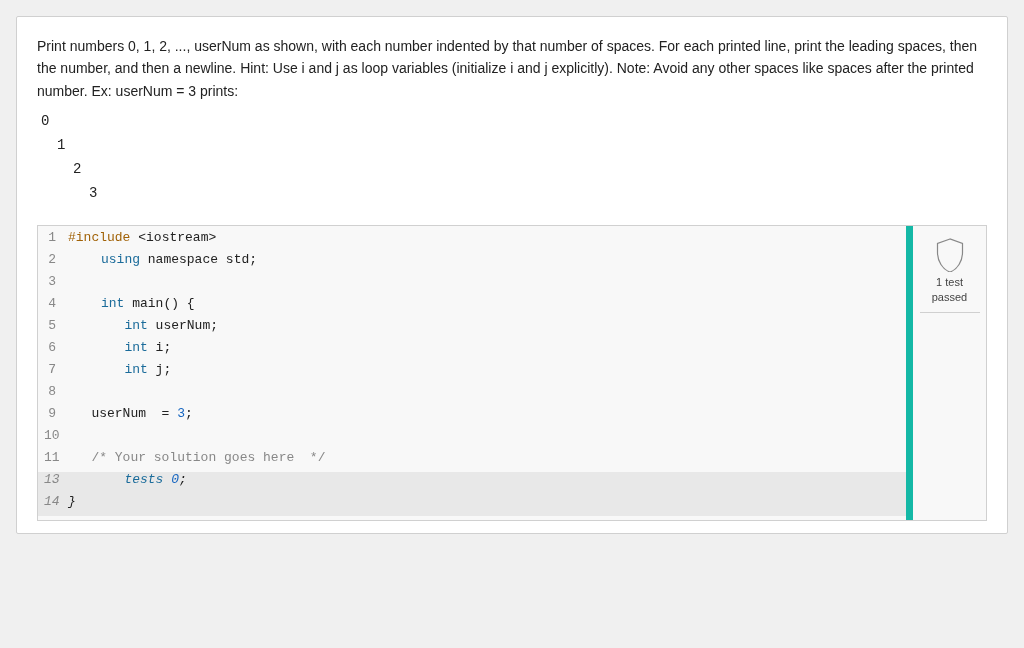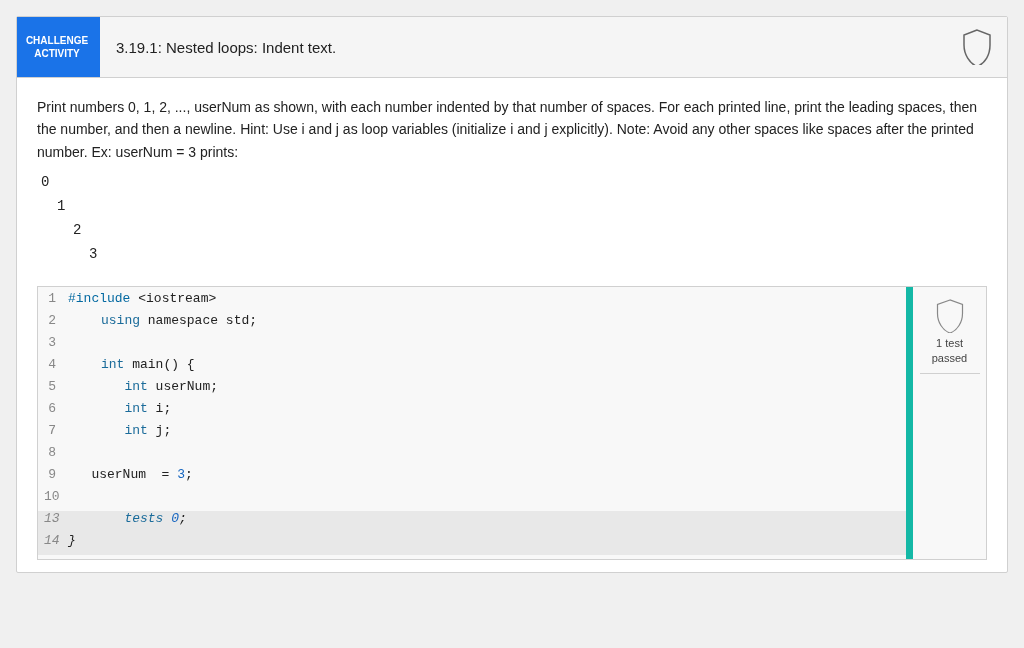--- a/index.html
+++ b/index.html
@@ -114,21 +114,21 @@
       padding-right: 12px;
       padding-left: 6px;
       user-select: none;
       flex-shrink: 0;
     }
     .line-content {
       color: #222;
       white-space: pre;
     }
     
-    .kw-include { color: #0369a1; }
+    .kw-include { color: #a16207; }
     .kw-blue { color: #1a6b9a; margin-left: 33px; }
     .kw-num { color: #1565c0; }
     .kw-comment { color: #888; }
     
     .side-panel {
       width: 80px;
       display: flex;
       flex-direction: column;
       align-items: center;
       padding: 12px 4px;
@@ -156,30 +156,20 @@
       width: 60px;
       height: 1px;
       background: #d0d0d0;
     }
   </style>
 </head>
 <body>
 
 <div class="main-container">
 
-  <div class="header">
-    <div class="challenge-badge">CHALLENGE
-ACTIVITY</div>
-    <div class="header-title">3.19.1: Nested loops: Indent text.</div>
-    <div class="header-badge-icon">
-      <svg class="shield-icon-svg" viewBox="0 0 30 36" fill="none" xmlns="http://www.w3.org/2000/svg">
-        <path d="M15 1L2 6v10c0 9.5 5.5 18.4 13 21.5C23.5 34.4 28 25.5 28 16V6L15 1z" stroke="#666" stroke-width="1.5" fill="none"></path>
-      </svg>
-    </div>
-  </div>
 
   <div class="content">
     <p class="description">Print numbers 0, 1, 2, ..., userNum as shown, with each number indented by that number of spaces. For each printed line, print the leading spaces, then the number, and then a newline. Hint: Use i and j as loop variables (initialize i and j explicitly). Note: Avoid any other spaces like spaces after the printed number. Ex: userNum = 3 prints:</p>
 
     <div class="example-output">
       <div class="line0">0</div>
       <div class="line1">1</div>
       <div class="line2">2</div>
       <div class="line3">3</div>
     </div>
@@ -230,20 +220,24 @@
         <div class="code-line">
           <span class="line-num">9</span>
           <span class="line-content">   userNum  = <span class="kw-num">3</span>;</span>
         </div>
 
         <div class="code-line">
           <span class="line-num">10</span>
           <span class="line-content"> </span>
         </div>
 
+        <div class="code-line">
+          <span class="line-num">11</span>
+          <span class="line-content">   <span class="kw-comment">/* Your solution goes here  */</span></span>
+        </div>
 
 
         <div class="code-line highlighted">
           <span class="line-num">13</span>
           <span class="line-content">   <span class="kw-blue">tests</span> <span class="kw-num">0</span>;</span>
         </div>
 
         <div class="code-line highlighted">
           <span class="line-num">14</span>
           <span class="line-content">}</span>

